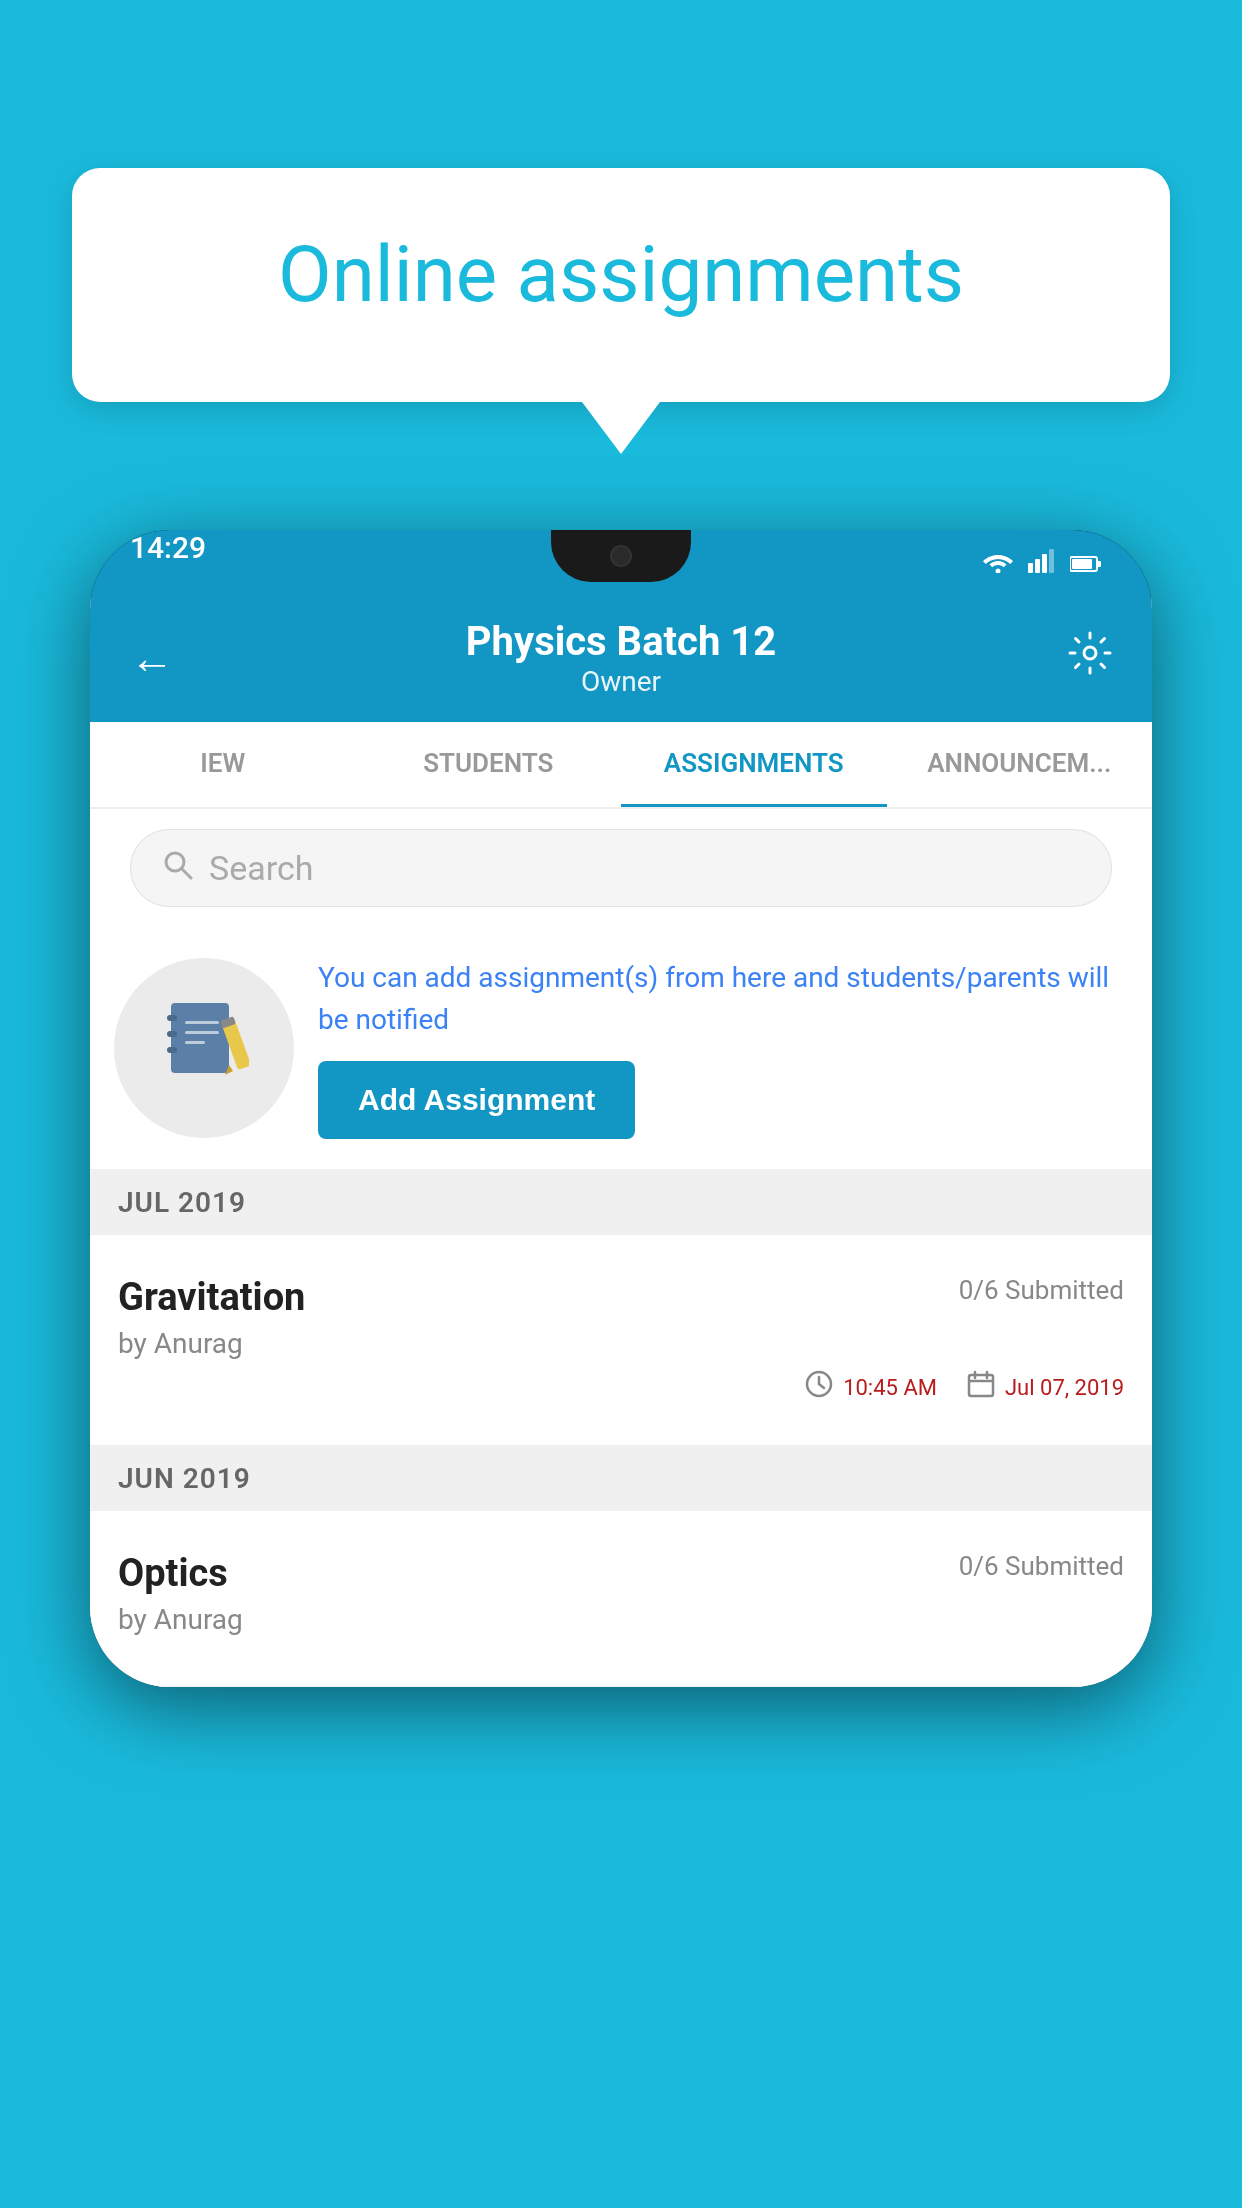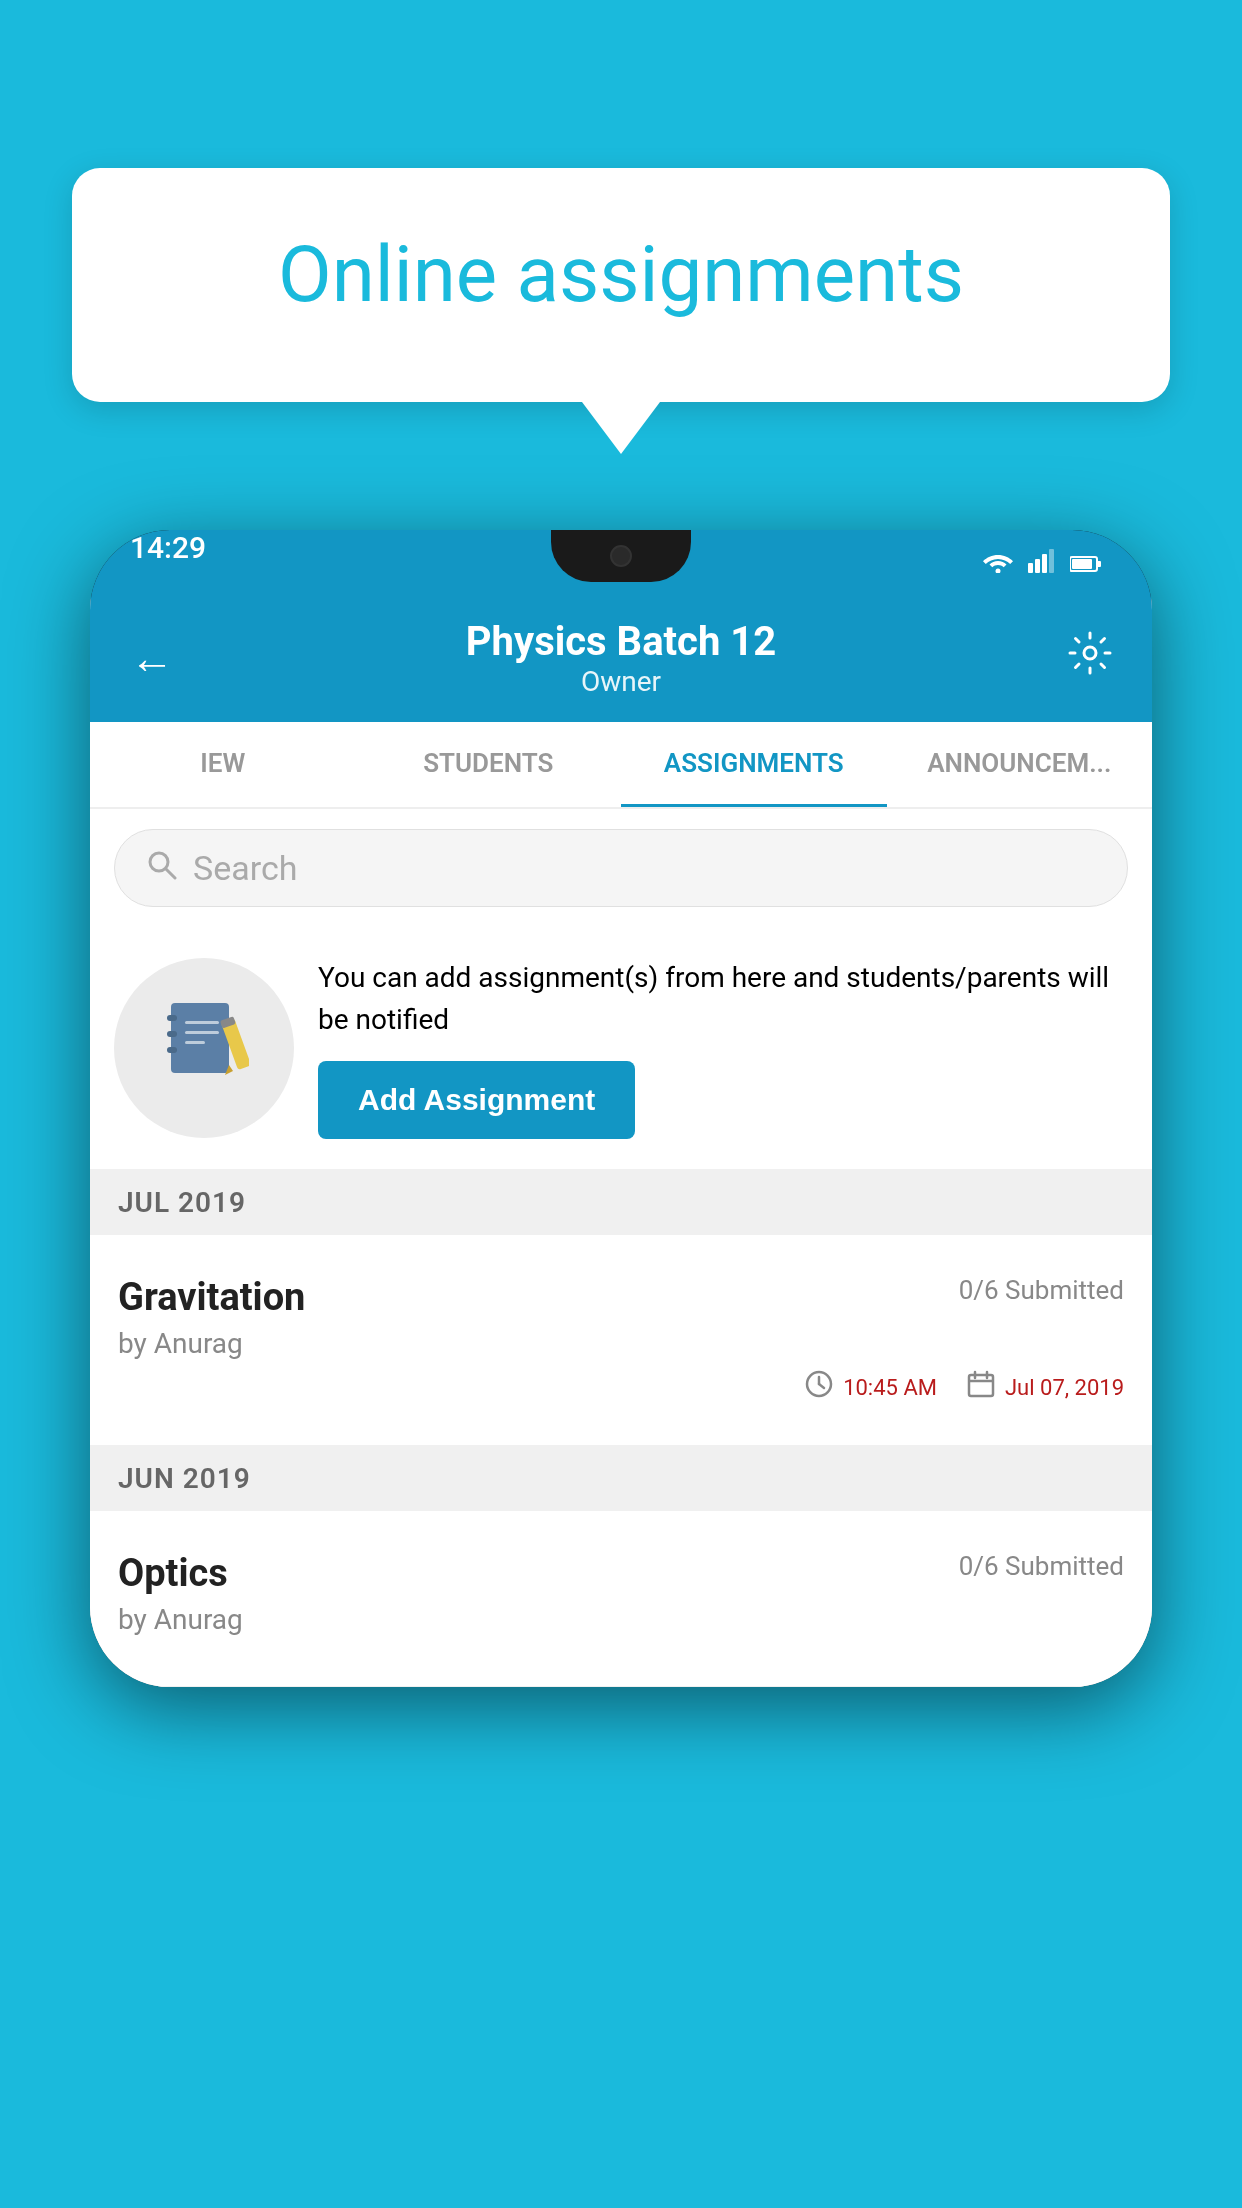--- a/index.html
+++ b/index.html
@@ -182,21 +182,21 @@
     }
 
     .tab-item.active {
       color: #1296C4;
       border-bottom: 3px solid #1296C4;
     }
 
     
     .search-container {
       background: white;
-      padding: 20px 24px;
+      padding: 20px 40px;
     }
 
     .search-bar {
       display: flex;
       align-items: center;
       background: #f5f5f5;
       border: 1px solid #e0e0e0;
       border-radius: 50px;
       padding: 18px 30px;
       gap: 16px;
@@ -236,21 +236,21 @@
     .notebook-icon {
       font-size: 80px;
     }
 
     .promo-content {
       flex: 1;
     }
 
     .promo-text {
       font-size: 28px;
-      color: #000000;
+      color: #3b82f6;
       line-height: 1.5;
       margin-bottom: 20px;
     }
 
     .add-assignment-btn {
       background: #1296C4;
       color: white;
       border: none;
       border-radius: 8px;
       padding: 22px 40px;

